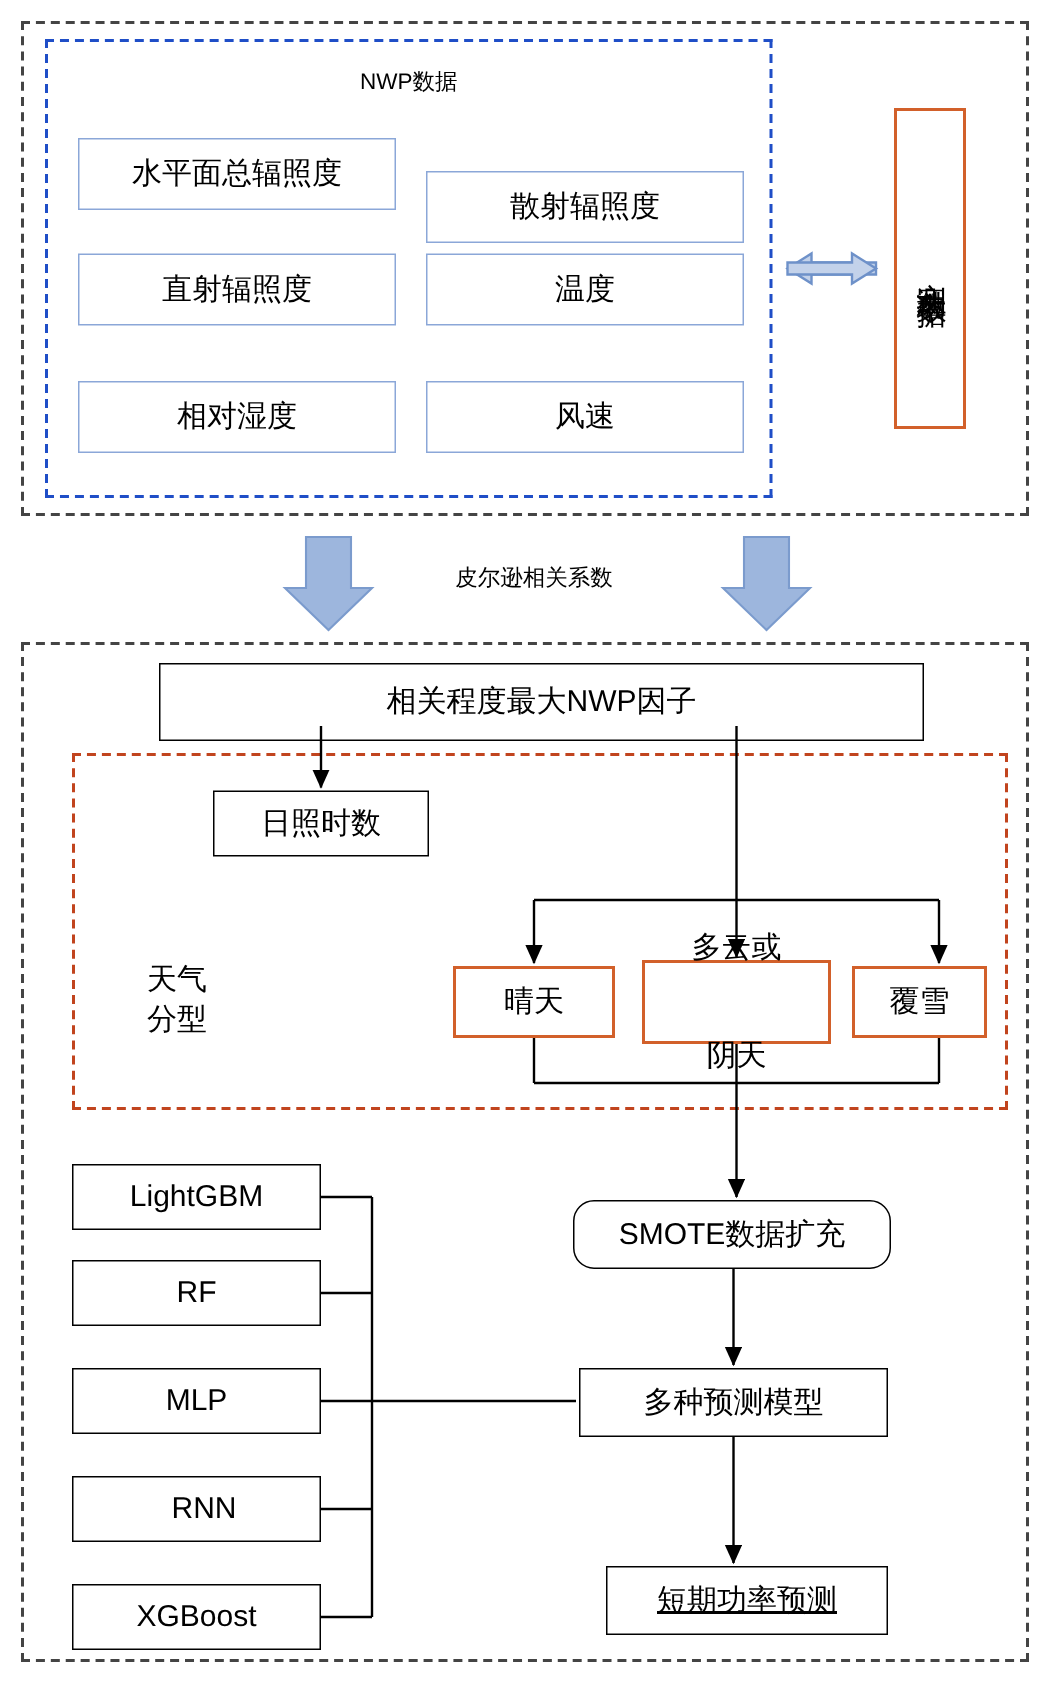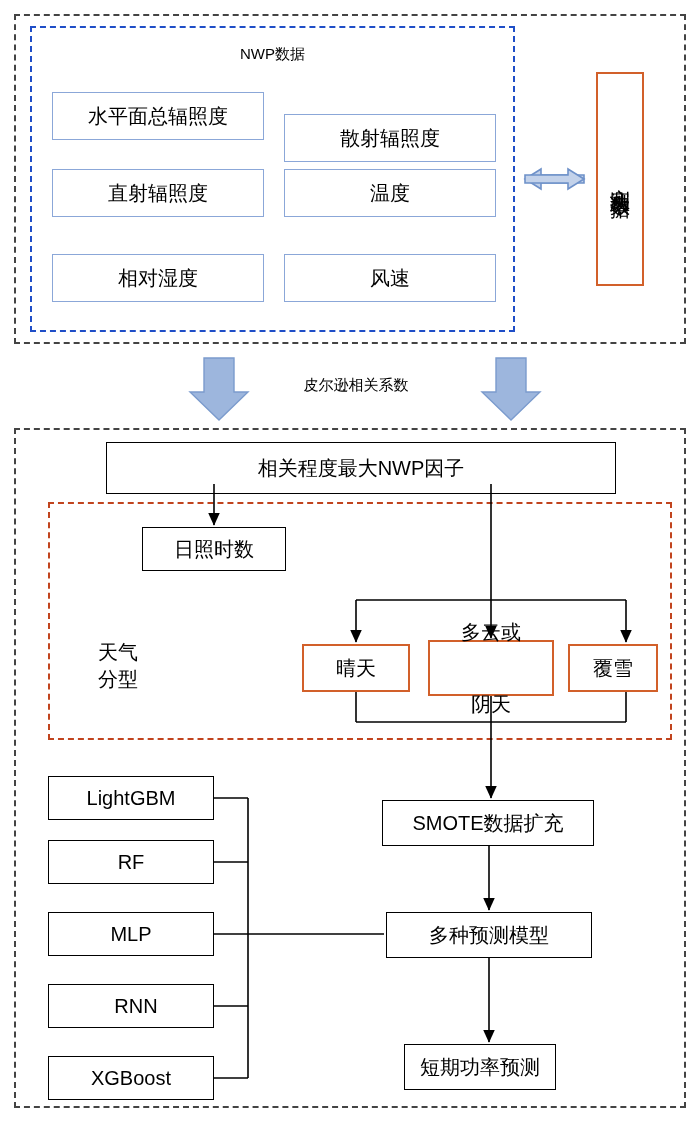--- a/index.html
+++ b/index.html
@@ -123,25 +123,25 @@
 
   <div class="box solid-orange fs18" style="left:302px; top:644px; width:108px; height:48px;">晴天</div>
 
   <div class="box solid-orange" style="left:428px; top:640px; width:126px; height:56px; flex-direction:column;gap:48px;">
     <span class="fs18">多云或</span>
     <span class="fs18">阴天</span>
   </div>
 
   <div class="box solid-orange fs18" style="left:568px; top:644px; width:90px; height:48px;">覆雪</div>
 
-  <div class="box solid-black fs18" style="left:382px; top:800px; width:212px; height:46px;">SMOTE数据扩充</div>
+  <div class="box solid-black fs18" style="left:382px; top:800px; width:212px; height:46px;border-radius:14px;">SMOTE数据扩充</div>
 
   <div class="box solid-black fs18" style="left:386px; top:912px; width:206px; height:46px;">多种预测模型</div>
 
-  <div class="box solid-black fs18" style="left:404px; top:1044px; width:152px; height:46px;">短期功率预测</div>
+  <div class="box solid-black fs18" style="left:404px; top:1044px; width:188px; height:46px;text-decoration:underline;">短期功率预测</div>
 
   <div class="box solid-black fs18" style="left:48px; top:776px; width:166px; height:44px;">LightGBM</div>
   <div class="box solid-black fs18" style="left:48px; top:840px; width:166px; height:44px;">RF</div>
   <div class="box solid-black fs18" style="left:48px; top:912px; width:166px; height:44px;">MLP</div>
   <div class="box solid-black fs18" style="left:48px; top:984px; width:166px; height:44px;padding-left:10px;">RNN</div>
   <div class="box solid-black fs18" style="left:48px; top:1056px; width:166px; height:44px;">XGBoost</div>
 
   <svg class="overlay" viewBox="0 0 700 1122">
     <defs>
       <marker id="arrowBlack" markerWidth="9" markerHeight="9" refX="7.5" refY="3.6" orient="auto" markerUnits="strokeWidth">

